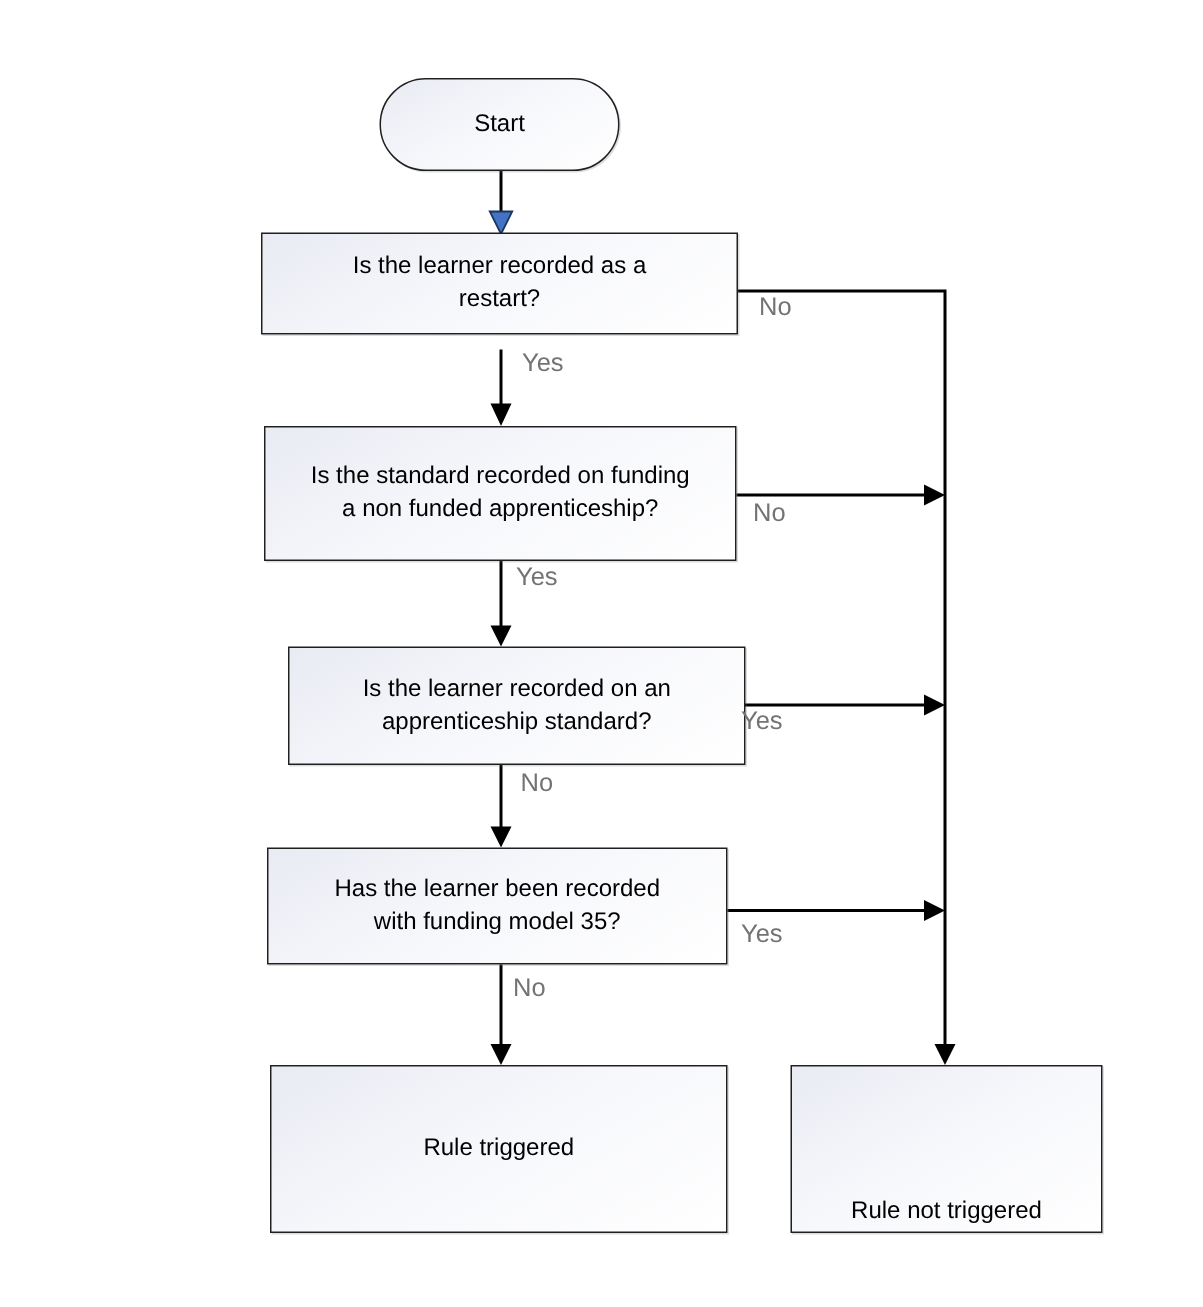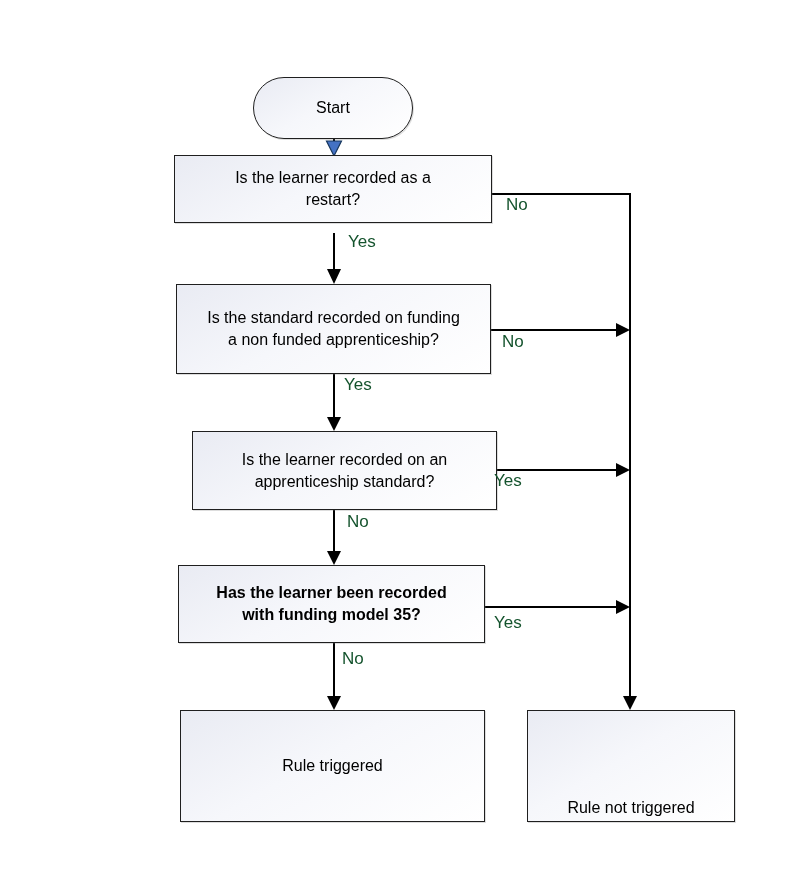--- a/index.html
+++ b/index.html
@@ -35,27 +35,26 @@
     font-size: 16px;
     line-height: 1.35;
     box-shadow: 1px 1px 0 rgba(120,120,120,0.25);
   }
   .node .node-text {
     white-space: pre-line;
     padding: 2px 6px;
   }
   .start-node {
     border-radius: 32px;
-    margin-top: 25px;
   }
   .edge-label {
     position: absolute;
     font-size: 17px;
     line-height: 1.1;
-    color: #14532d;
+    color: #737373;
   }
 </style>
 </head>
 <body>
 
 <div class="canvas">
 
   <svg class="connectors" width="802" height="871" viewBox="0 0 802 871" fill="none" stroke="#000000" stroke-width="2">
 
     <line x1="334" y1="114" x2="334" y2="142"></line>
@@ -98,21 +97,21 @@
   <div class="node" style="left:176px; top:284px; width:315px; height:90px;">
     <span class="node-text">Is the standard recorded on funding
 a non funded apprenticeship?</span>
   </div>
 
   <div class="node" style="left:192px; top:431px; width:305px; height:79px;">
     <span class="node-text">Is the learner recorded on an
 apprenticeship standard?</span>
   </div>
 
-  <div class="node" style="left:178px; top:565px; width:307px; height:78px;font-weight:bold;">
+  <div class="node" style="left:178px; top:565px; width:307px; height:78px;">
     <span class="node-text">Has the learner been recorded
 with funding model 35?</span>
   </div>
 
   <div class="node" style="left:180px; top:710px; width:305px; height:112px;">
     <span class="node-text">Rule triggered</span>
   </div>
 
   <div class="node" style="left:527px; top:710px; width:208px; height:112px;align-items:flex-end;">
     <span class="node-text">Rule not triggered</span>

